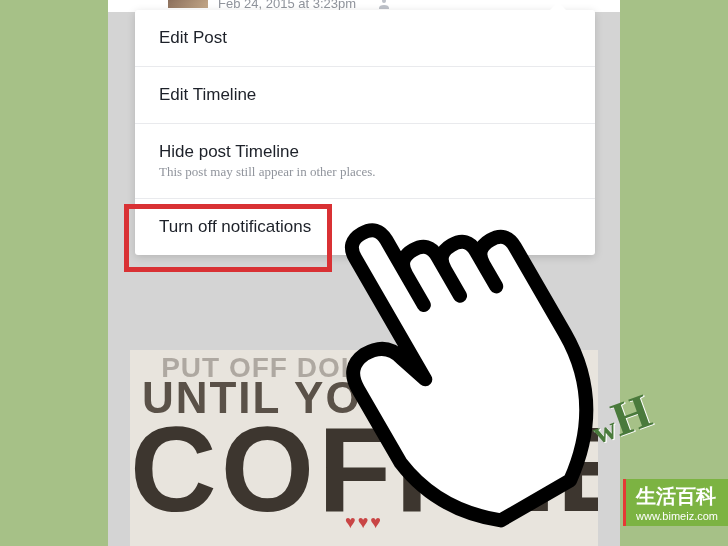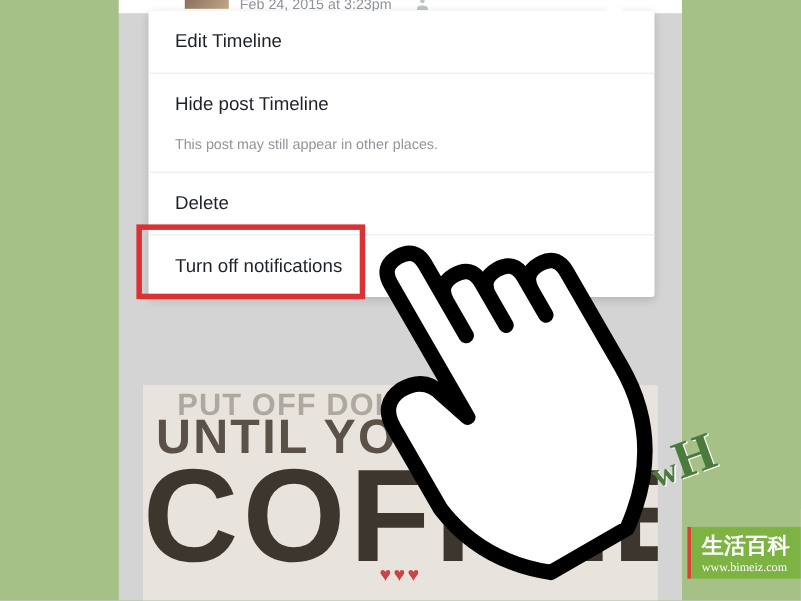--- a/index.html
+++ b/index.html
@@ -79,21 +79,22 @@
     }
     .menu-item:last-child { border-bottom: none; }
     .menu-item-title {
       color: #1d2129;
       font-size: 17px;
       font-weight: 400;
     }
     .menu-item-subtitle {
       color: #90949c;
       font-size: 13px;
-      margin-top: 18px;
+      margin-top: 2px;
+      font-family: Liberation Serif, serif;
     }
     .highlight-box {
       position: absolute;
       left: 124px;
       top: 204px;
       width: 208px;
       height: 68px;
       border: 5px solid #d93134;
       pointer-events: none;
     }
@@ -169,21 +170,21 @@
     }
     .baike-title {
       color: #fff;
       font-size: 20px;
       font-weight: bold;
       font-family: "Microsoft YaHei", sans-serif;
     }
     .baike-url {
       color: #fff;
       font-size: 11px;
-      font-family: Liberation Serif, serif;
+      font-family: Liberation Sans, sans-serif;
     }
   </style>
 </head>
 <body>
 
 <div class="content-area"></div>
 
 <div class="post-header"></div>
 <div class="avatar"></div>
 <div class="timestamp">Feb 24, 2015 at 3:23pm</div>
@@ -196,28 +197,28 @@
 <div class="poster-image">
   <div class="poster-line1">PUT OFF DOING ONE THING</div>
   <div class="poster-line2">UNTIL YOU'VE HAD</div>
   <div class="poster-coffee">COFFEE</div>
   <div class="poster-hearts">♥♥♥</div>
 </div>
 
 <div class="dropdown-menu">
   <div class="dropdown-arrow"></div>
   <div class="menu-item">
+    <div class="menu-item-title">Edit Post</div>
+  </div>
+  <div class="menu-item">
     <div class="menu-item-title">Edit Timeline</div>
   </div>
   <div class="menu-item">
     <div class="menu-item-title">Hide post Timeline</div>
     <div class="menu-item-subtitle">This post may still appear in other places.</div>
-  </div>
-  <div class="menu-item">
-    <div class="menu-item-title">Delete</div>
   </div>
   <div class="menu-item">
     <div class="menu-item-title">Turn off notifications</div>
   </div>
 </div>
 
 <div class="highlight-box"></div>
 
 <svg class="hand-cursor" viewBox="0 0 360 380">
   <path fill="#fff" stroke="#000" stroke-width="14" stroke-linejoin="round" d="

